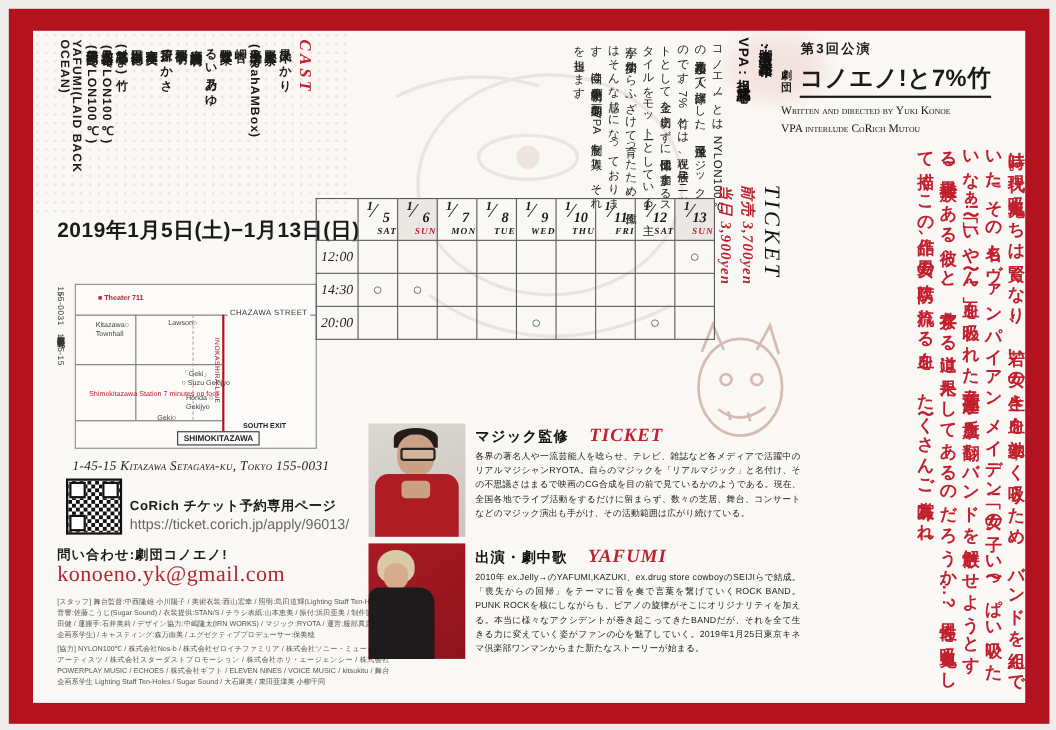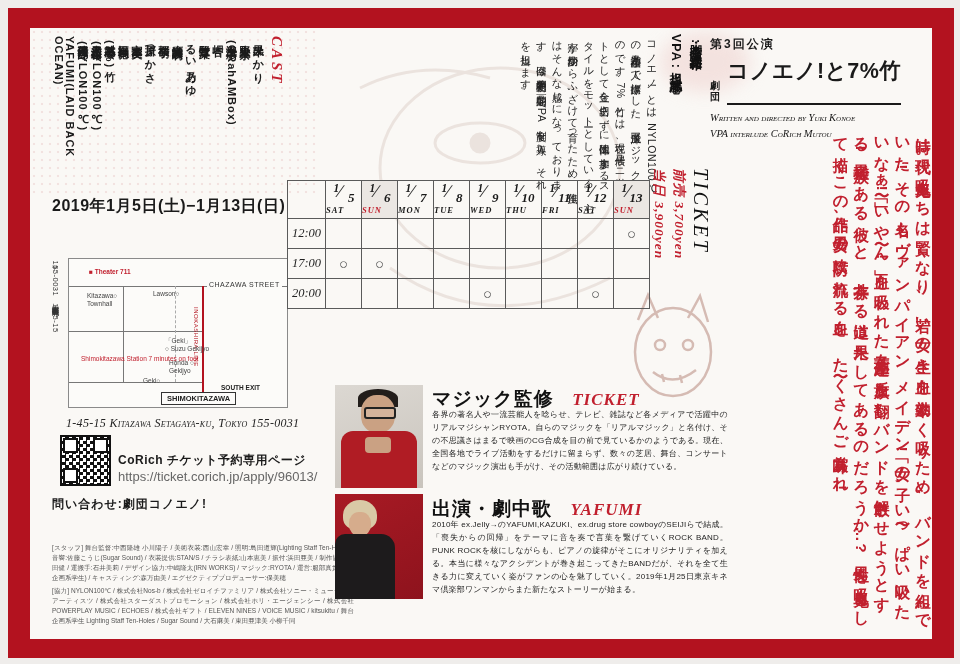--- a/index.html
+++ b/index.html
@@ -27,33 +27,33 @@
   .cast-name{font-size:11px;font-weight:bold;letter-spacing:1px;line-height:1.0;
     margin:0 2.5px;color:#1b1b1b;}
 
   
   .desc-block{left:425px;top:6px;width:252px;height:162px;writing-mode:vertical-rl;}
   .desc-line{font-size:12.5px;font-weight:bold;letter-spacing:1px;margin:0 3px;color:#111;}
   .desc-body{font-size:10.5px;line-height:1.5;letter-spacing:.5px;margin-right:8px;color:#222;}
 
   
   .title-block{left:680px;top:8px;width:228px;}
-  .perf-no{font-size:12px;font-weight:bold;letter-spacing:2px;}
+  .perf-no{font-size:12px;font-weight:bold;letter-spacing:2px;margin-left:18px;}
   .title-row{display:flex;align-items:flex-end;margin-top:3px;}
   .troupe{width:13px;font-size:10px;font-weight:bold;line-height:1.05;word-break:break-all;margin-right:4px;margin-bottom:3px;}
-  .title-main{font-size:21.5px;font-weight:bold;letter-spacing:.5px;border-bottom:2.5px solid #1a1a1a;padding-bottom:18px;white-space:nowrap;}
-  .en-credit{font-family:"Liberation Serif",serif;font-style:italic;font-variant:small-caps;
+  .title-main{font-size:21.5px;font-weight:bold;letter-spacing:.5px;border-bottom:2.5px solid #1a1a1a;padding-bottom:2px;white-space:nowrap;}
+  .en-credit{font-family:"Liberation Serif",serif;font-variant:small-caps;
     font-size:10.5px;line-height:1.4;margin-top:6px;color:#141414;}
 
   
   .story{left:753px;top:98px;width:150px;height:505px;writing-mode:vertical-rl;
     font-size:15.5px;font-weight:bold;color:#c1202e;line-height:1.33;letter-spacing:1.5px;}
 
   
-  .dates{left:22px;top:168px;font-size:16px;font-weight:bold;letter-spacing:.5px;}
+  .dates{left:22px;top:168px;font-size:19px;font-weight:bold;letter-spacing:.5px;}
   .venue{left:22px;top:186px;font-size:25px;font-weight:bold;letter-spacing:1px;}
 
   
   .map{left:38px;top:230px;width:218px;height:148px;background:#fcfbf9;border:1px solid #8a8a8a;}
   .map *{position:absolute;}
   .m-line{background:#777;}
   .m-rail{left:133px;top:27px;width:2px;height:110px;background:#b3121f;}
   .m-dash{left:106px;top:27px;height:96px;border-left:1px dashed #aaa;}
   .m-label{font-size:6.5px;color:#444;white-space:pre-line;line-height:1.25;}
   .m-red{color:#c1202e;}
@@ -85,21 +85,21 @@
   .sched td{width:35px;height:29px;text-align:center;}
   .sched .corner{width:37px;}
   .sched thead th{width:35px;height:37px;vertical-align:top;background:transparent;}
   .sched thead th.sun-col{background:#ebe7e3;}
   .frac{position:relative;width:26px;height:18px;margin:3px auto 0;font-family:"Liberation Serif",serif;font-style:italic;color:#1a1a1a;}
   .fn{position:absolute;left:3px;top:-2px;font-size:11.5px;}
   .fd{position:absolute;right:2px;bottom:-4px;font-size:13px;}
   .fslash{position:absolute;left:8px;top:-3px;font-size:18px;color:#333;}
   .fslash::before{content:"\2215";}
   .dow{font-family:"Liberation Serif",serif;font-style:italic;font-size:8.5px;letter-spacing:1px;
-    text-align:left;margin-top:3px;color:#1a1a1a;}
+    text-align:right;margin-top:3px;color:#1a1a1a;}
   .sun .dow, .sun-col .dow{color:#c1202e;}
   .time-cell{width:37px;font-family:"Liberation Serif",serif;font-style:italic;font-size:12.5px;
     font-weight:normal;text-align:center;color:#222;}
   .mark{font-size:15px;color:#555;line-height:1;}
 
   
   .ticket{left:682px;top:140px;width:178px;height:64px;transform:rotate(90deg);transform-origin:0 0;}
   .t-label{font-family:"Liberation Serif",serif;font-style:italic;font-size:20px;letter-spacing:3px;color:#111;}
   .t-price{font-family:"Liberation Serif",serif;font-style:italic;font-weight:bold;
     font-size:13.5px;color:#c1202e;letter-spacing:1px;line-height:1.45;}
@@ -109,21 +109,21 @@
   .ryota-photo{left:305px;top:357px;background:linear-gradient(160deg,#dcd8d2,#c9c4bd);}
   .ryota-photo .head{position:absolute;left:26px;top:10px;width:34px;height:38px;border-radius:45%;background:#caa183;}
   .ryota-photo .hair{position:absolute;left:23px;top:4px;width:40px;height:18px;border-radius:50% 50% 0 0;background:#221d1a;}
   .ryota-photo .glasses{position:absolute;left:29px;top:22px;width:28px;height:8px;border:2px solid #222;border-radius:3px;background:rgba(255,255,255,.2);}
   .ryota-photo .body{position:absolute;left:6px;top:46px;width:76px;height:60px;border-radius:12px 12px 0 0;background:#b01c24;}
   .ryota-photo .hands{position:absolute;left:30px;top:52px;width:26px;height:16px;border-radius:4px;background:#caa183;}
   .yafumi-photo{left:305px;top:466px;height:105px;background:linear-gradient(150deg,#a81a24,#8e131d);}
   .yafumi-photo .hair{position:absolute;left:8px;top:6px;width:34px;height:30px;border-radius:50% 50% 40% 40%;background:#d9c9a6;}
   .yafumi-photo .face{position:absolute;left:14px;top:18px;width:22px;height:24px;border-radius:45%;background:#d6ac8c;}
   .yafumi-photo .coat{position:absolute;left:0px;top:40px;width:60px;height:66px;border-radius:10px 14px 0 0;background:#1d1b1c;}
-  .sec-title{font-size:19px;font-weight:bold;letter-spacing:1px;color:#111;}
+  .sec-title{font-size:13px;font-weight:bold;letter-spacing:1px;color:#111;}
   .sec-name{font-family:"Liberation Serif",serif;font-style:italic;font-weight:bold;
     font-size:17px;color:#c1202e;letter-spacing:1px;margin-left:14px;}
   .bio{font-size:8px;line-height:1.62;color:#222;width:296px;text-align:justify;letter-spacing:.2px;}
   .ryota-title{left:402px;top:358px;} .ryota-bio{left:402px;top:381px;}
   .yafumi-title{left:402px;top:468px;} .yafumi-bio{left:402px;top:491px;}
 
   .site-url{left:305px;top:584px;font-family:"Liberation Serif",serif;font-style:italic;
     font-weight:bold;font-size:23px;color:#a82330;letter-spacing:.5px;}
 </style>
 </head>
@@ -224,20 +224,21 @@
       <div class="z addr-en">1-45-15 Kitazawa Setagaya-ku, Tokyo 155-0031</div>
 
       <div class="z qr">
         <div class="f f1"></div>
           <div class="f f2"></div>
           <div class="f f3"></div>
       </div>
       <div class="z corich">CoRich チケット予約専用ページ</div>
       <div class="z corich-url">https://ticket.corich.jp/apply/96013/</div>
       <div class="z contact">問い合わせ:劇団コノエノ!</div>
+      <div class="z email">konoeno.yk@gmail.com</div>
 
       <div class="z staff">[スタッフ] 舞台監督:中西隆雄 小川陽子 / 美術衣装:西山宏幸 / 照明:島田道輝(Lighting Staff Ten-Holes) / 音響:佐藤こうじ(Sugar Sound) / 衣装提供:STAN/S / チラシ表紙:山本恵美 / 振付:浜田亜美 / 制作協力:須田健 / 運搬手:石井美莉 / デザイン協力:中嶋隆太(IRN WORKS) / マジック:RYOTA / 運営:服部真貴(舞台企画系学生) / キャスティング:森万由美 / エグゼクティブプロデューサー:保美穂</div>
       <div class="z support">[協力] NYLON100℃ / 株式会社Nos-b / 株式会社ゼロイチファミリア / 株式会社ソニー・ミュージックアーティスツ / 株式会社スターダストプロモーション / 株式会社ホリ・エージェンシー / 株式会社POWERPLAY MUSIC / ECHOES / 株式会社ギフト / ELEVEN NINES / VOICE MUSIC / kitsukitu / 舞台企画系学生 Lighting Staff Ten-Holes / Sugar Sound / 大石麻美 / 東田亜津美 小柳千同</div>
 
       <table class="z sched">
         <thead>
           <tr>
             <th class="corner"></th>
             <th>
               <div class="frac">
@@ -320,21 +321,21 @@
             <td><span class="mark"></span></td>
             <td><span class="mark"></span></td>
             <td><span class="mark"></span></td>
             <td><span class="mark"></span></td>
             <td><span class="mark"></span></td>
             <td><span class="mark"></span></td>
             <td><span class="mark"></span></td>
             <td><span class="mark">○</span></td>
           </tr>
           <tr>
-            <th class="time-cell">17:00</th>
+            <th class="time-cell">14:30</th>
             <td><span class="mark">○</span></td>
             <td><span class="mark">○</span></td>
             <td><span class="mark"></span></td>
             <td><span class="mark"></span></td>
             <td><span class="mark"></span></td>
             <td><span class="mark"></span></td>
             <td><span class="mark"></span></td>
             <td><span class="mark"></span></td>
             <td><span class="mark"></span></td>
           </tr>

